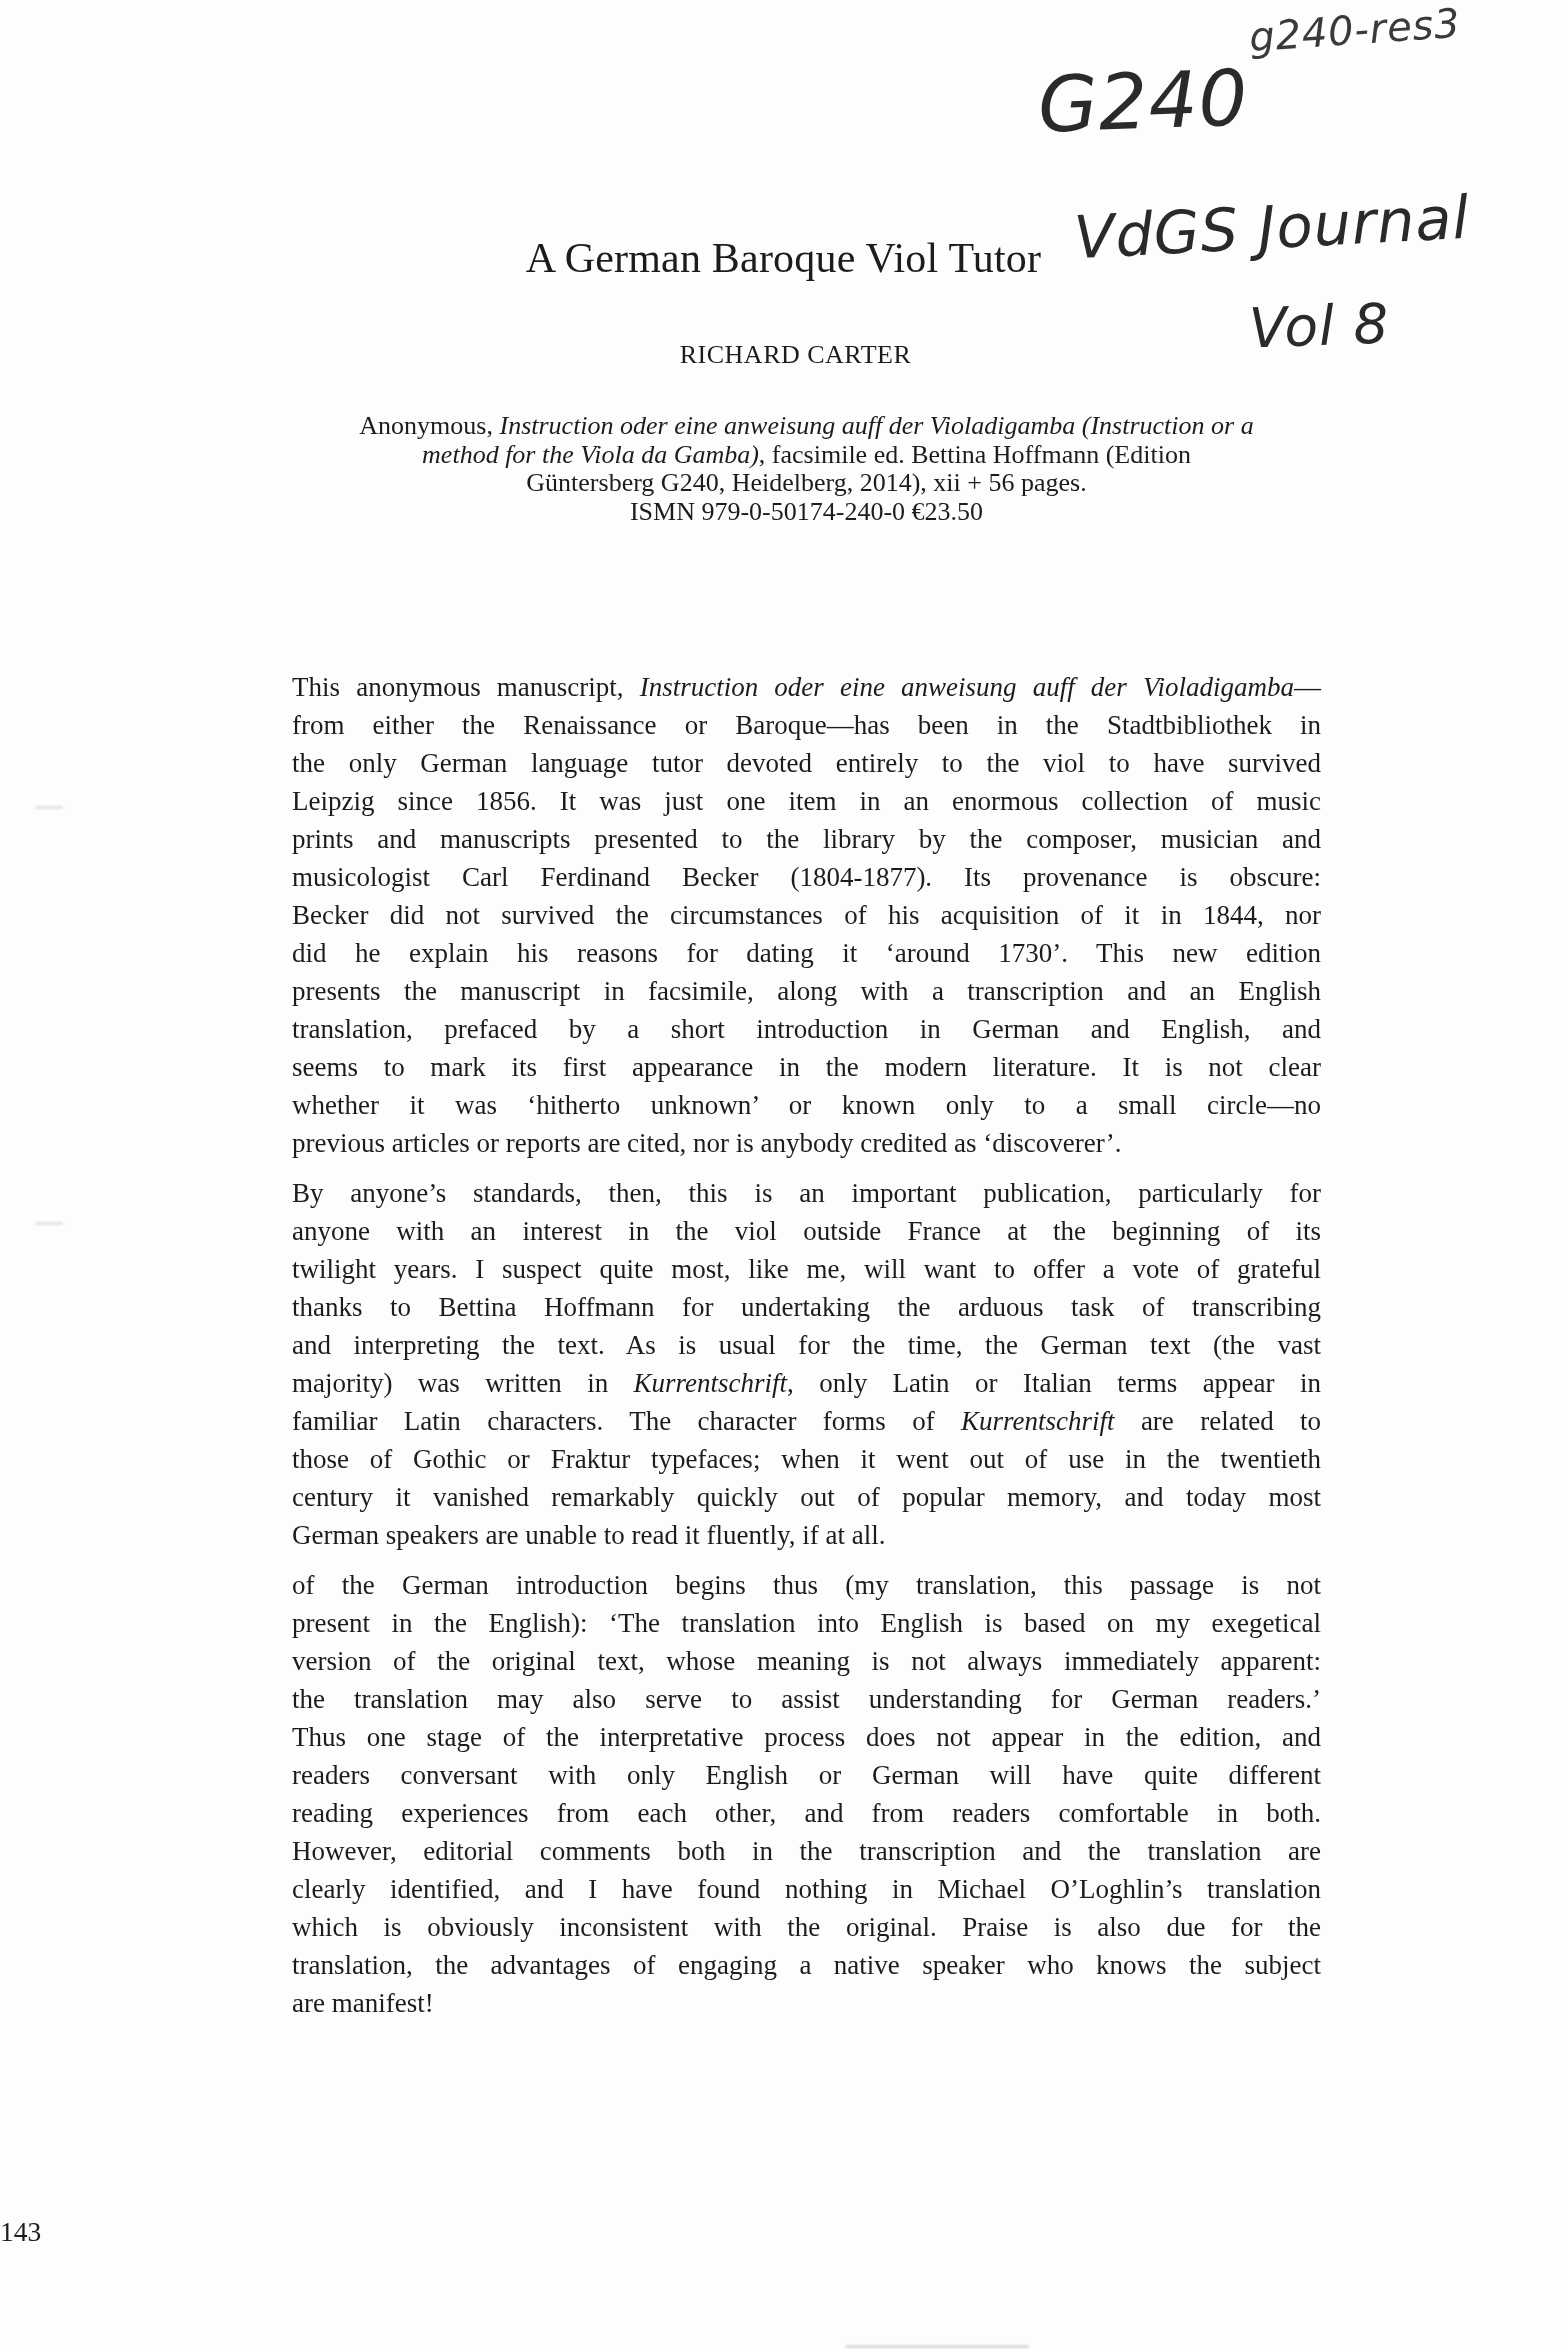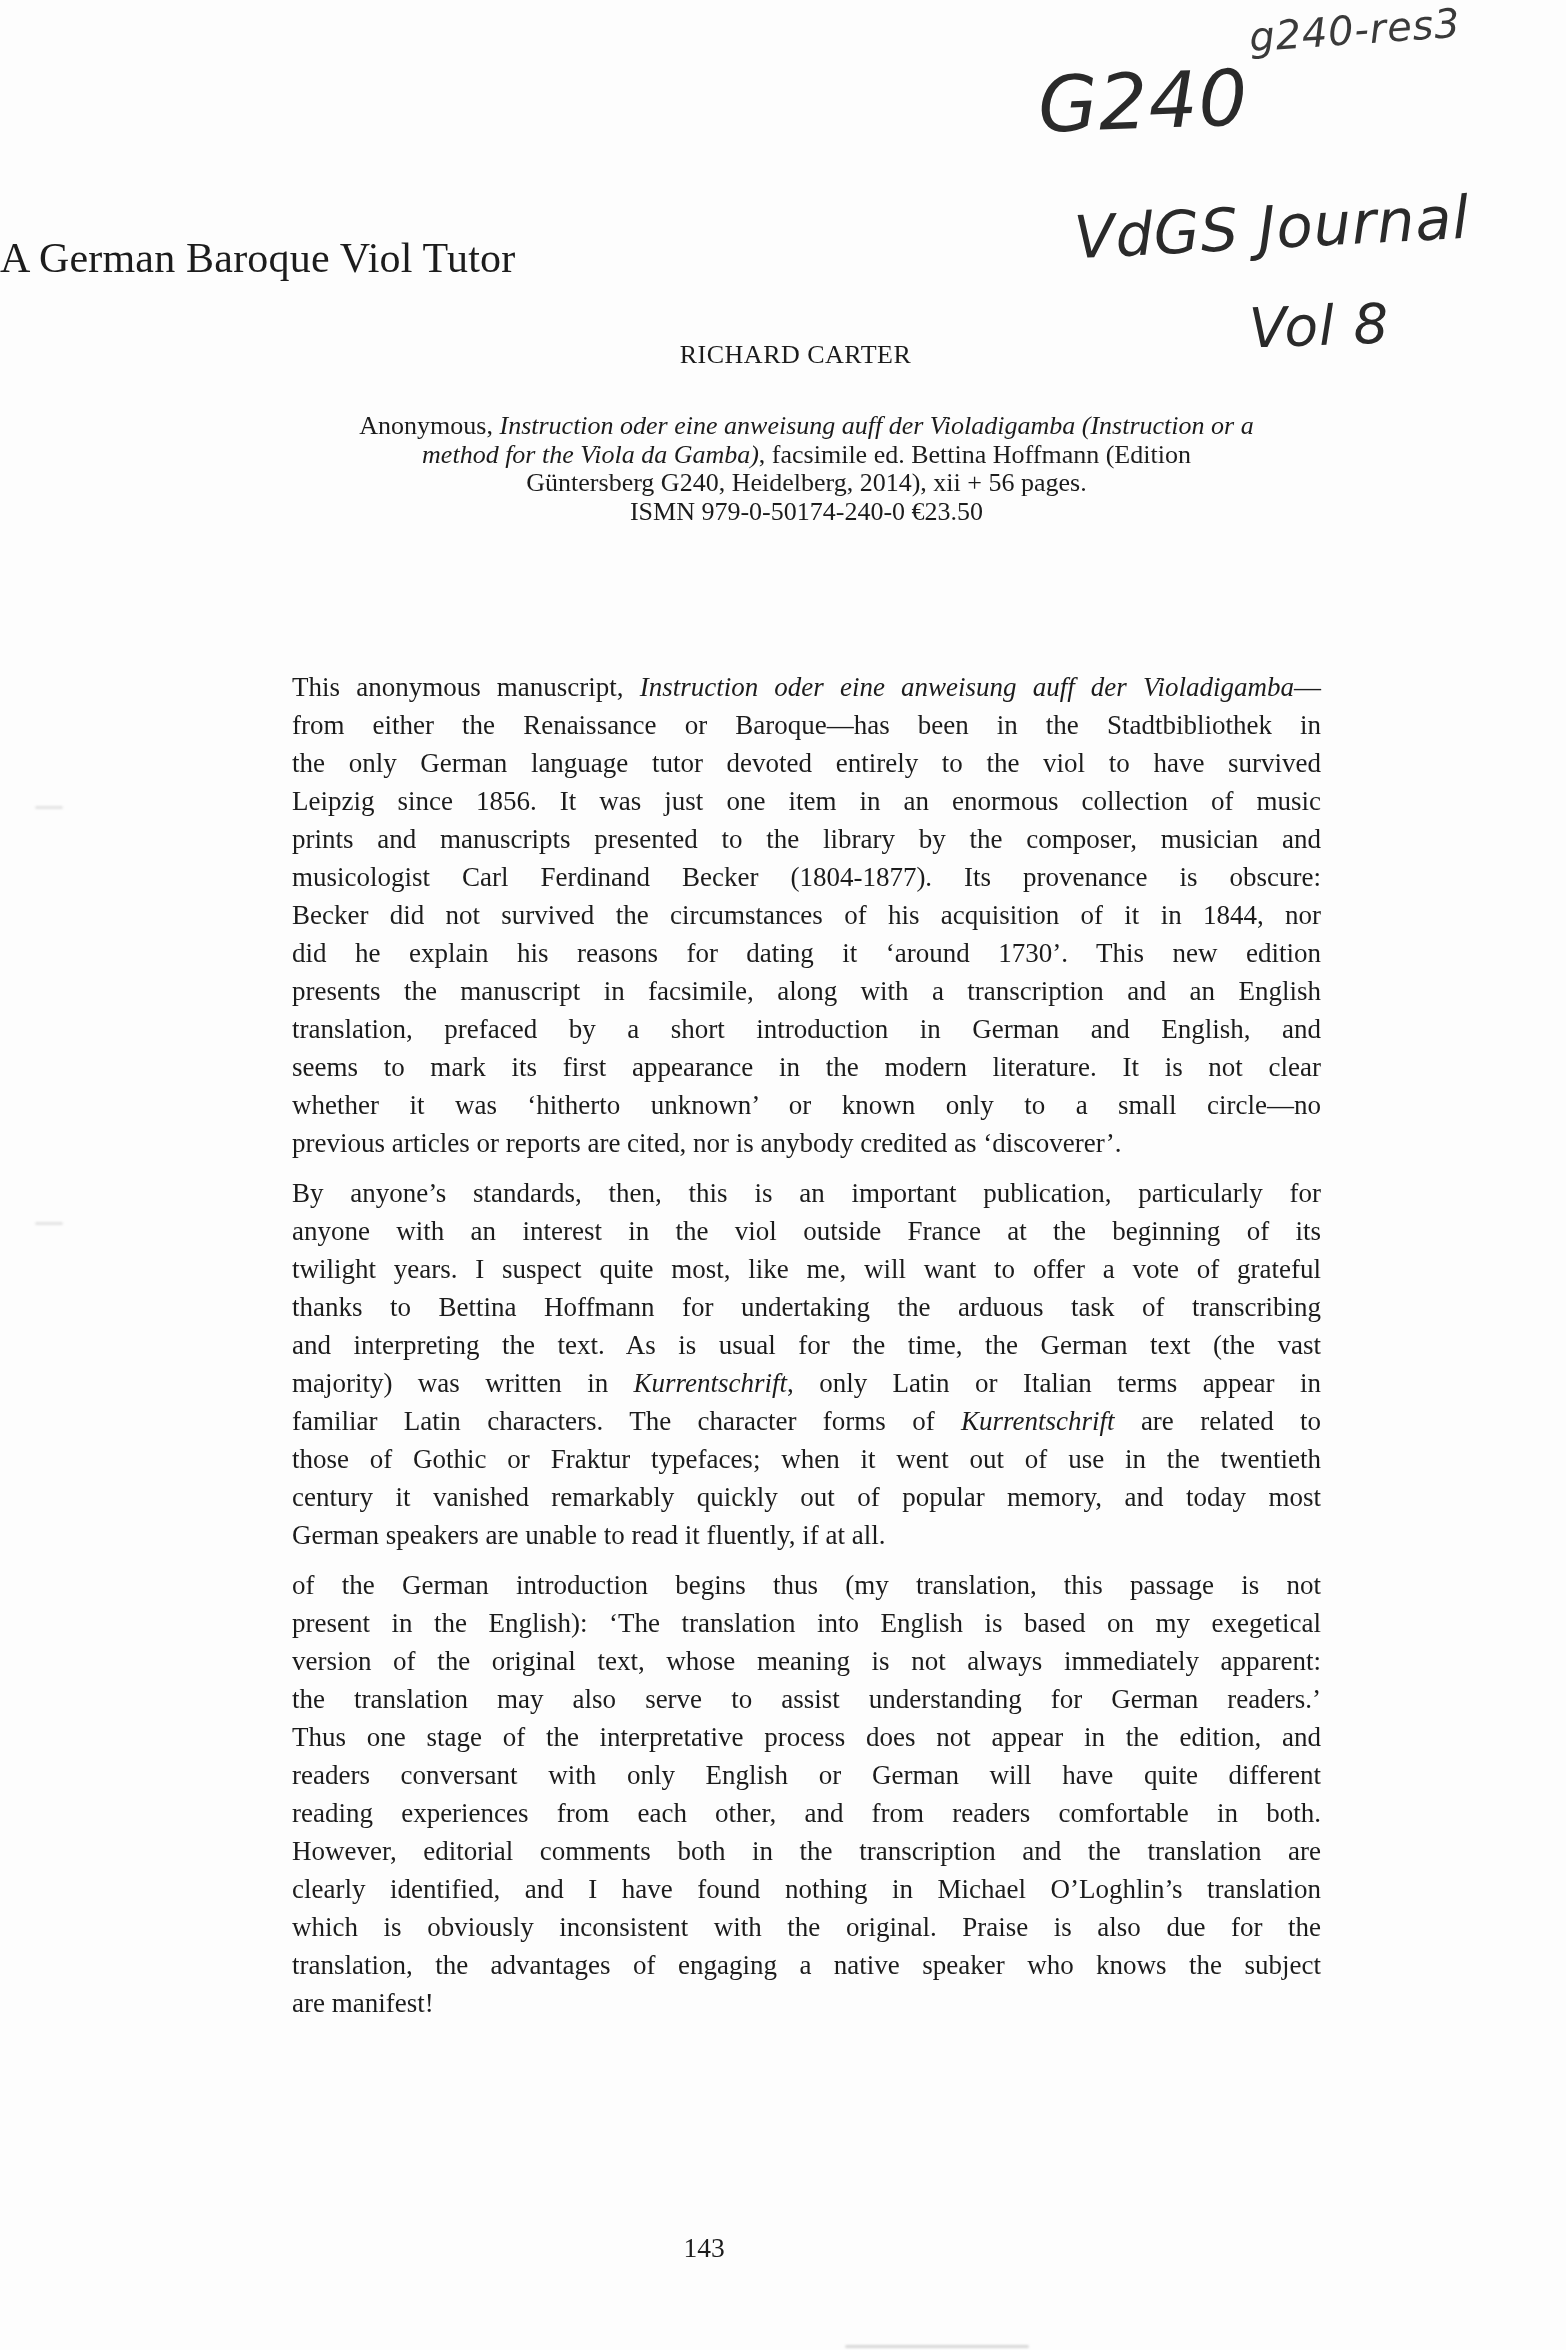--- a/index.html
+++ b/index.html
@@ -51,20 +51,21 @@
     .hand-vol {
       left: 1249px; top: 294px;
       font-size: 55px;
       transform: rotate(-2deg);
     }
     
     .title {
       position: absolute;
       left: 0; width: 1567px;
       top: 231px;
+      text-align: center;
       font-size: 42px;
       line-height: 55px;
       margin: 0;
       font-weight: normal;
       letter-spacing: 0.2px;
     }
     .author {
       position: absolute;
       left: 0; width: 1567px;
       top: 338px;
@@ -105,24 +106,23 @@
       text-align-last: justify;
     }
     .body-text p .ln.last {
       text-align-last: left;
     }
     .body-text i { font-style: italic; }
     .page-number {
       position: absolute;
       left: 0; width: 1408px;
       top: 2213px;
-      text-align: center;
+      text-align: left;
       font-size: 27.5px;
       line-height: 37px;
-      margin-top: 16px;
     }
     
     .scan-mark {
       position: absolute;
       background: #e4e4e4;
       border-radius: 1.8px;
       filter: blur(0.9px);
     }
     .mark-1 { left: 35px; top: 806px; width: 27.5px; height: 2.8px; }
     .mark-2 { left: 35px; top: 1222px; width: 27.5px; height: 2.8px; }

